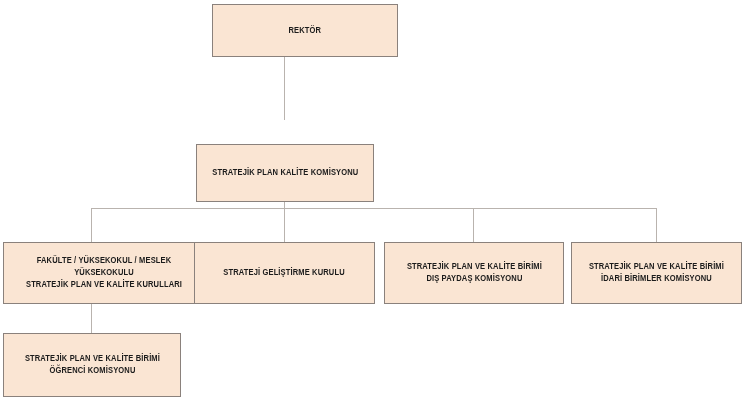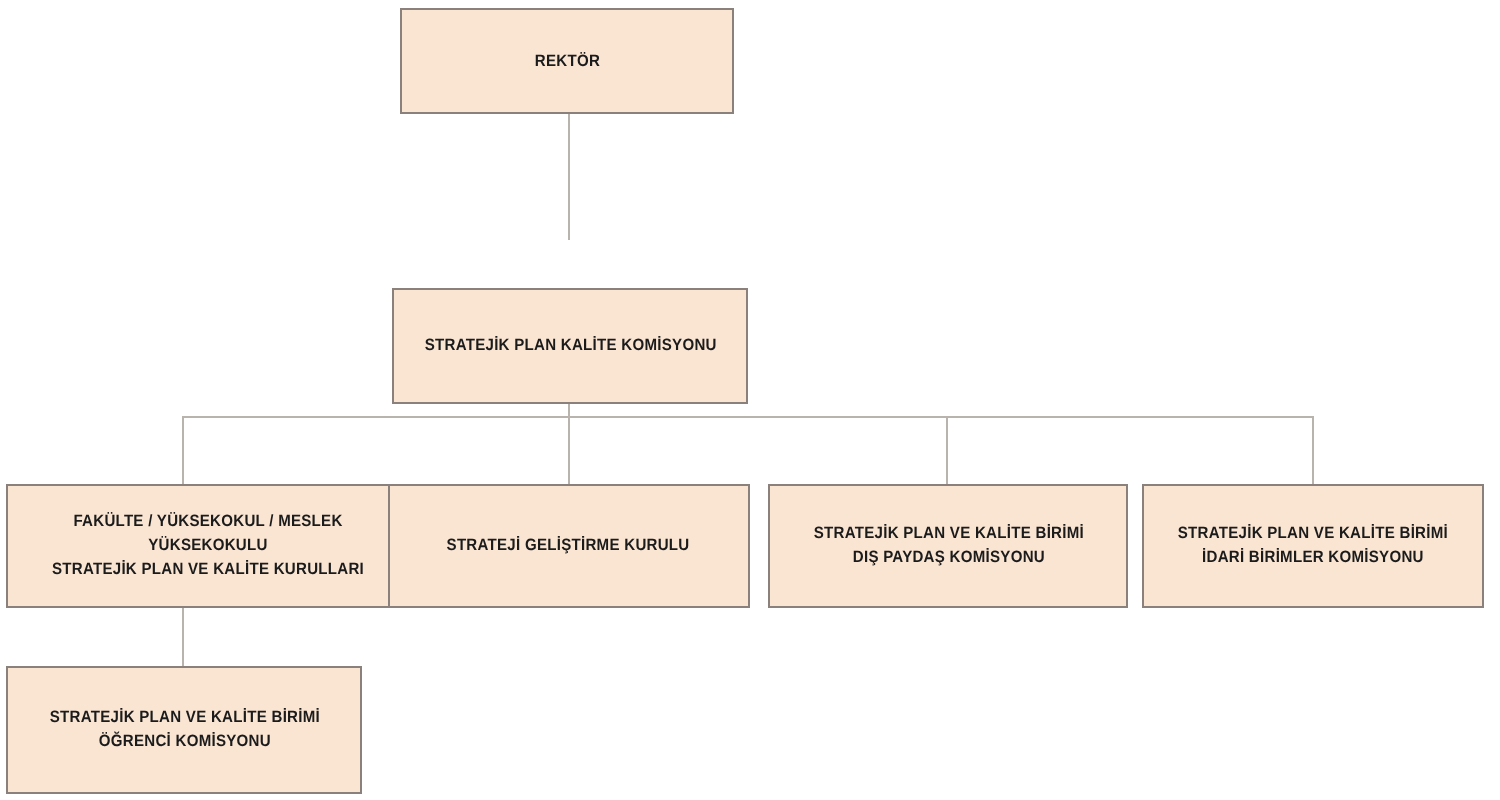--- a/index.html
+++ b/index.html
@@ -42,21 +42,21 @@
     font-weight: bold;
     letter-spacing: 0.15px;
     line-height: 1.45;
     color: #1b1b1b;
     white-space: pre-line;
     transform: scaleX(0.92);
     transform-origin: center;
   }
 
   
-  #node-rektor          { left: 200px; top: 4px;   width: 167px; height: 53px; }
+  #node-rektor          { left: 212px; top: 4px;   width: 186px; height: 53px; }
   #node-komisyon        { left: 196px; top: 120px; width: 178px; height: 58px; margin-top: 24px; }
   #node-fakulte         { left: 3px;   top: 242px; width: 202px; height: 62px; }
   #node-strateji        { left: 194px; top: 242px; width: 181px; height: 62px; }
   #node-dis-paydas      { left: 384px; top: 242px; width: 180px; height: 62px; }
   #node-idari-birimler  { left: 571px; top: 242px; width: 171px; height: 62px; }
   #node-ogrenci         { left: 3px;   top: 333px; width: 178px; height: 64px; }
 
   
   #conn-rektor-komisyon   { left: 284px; top: 57px;  height: 63px; }
   #conn-komisyon-bus      { left: 284px; top: 178px; height: 31px; }

